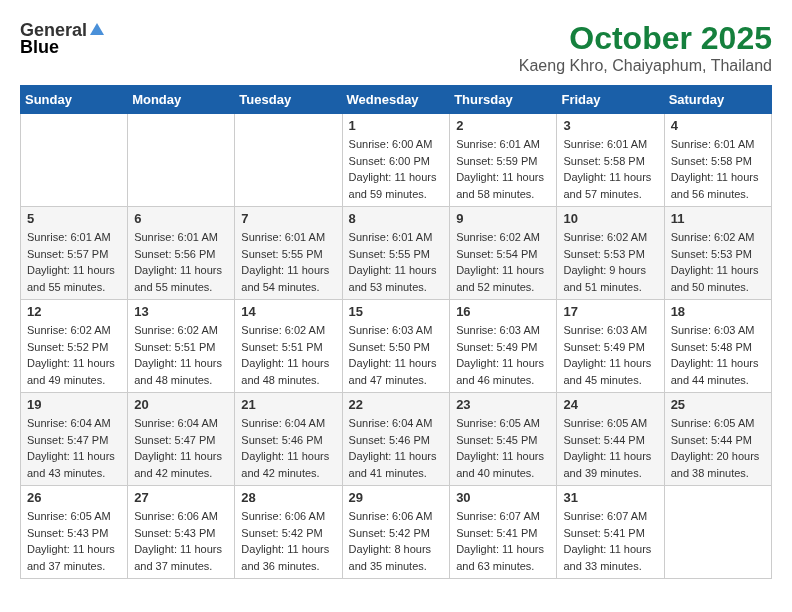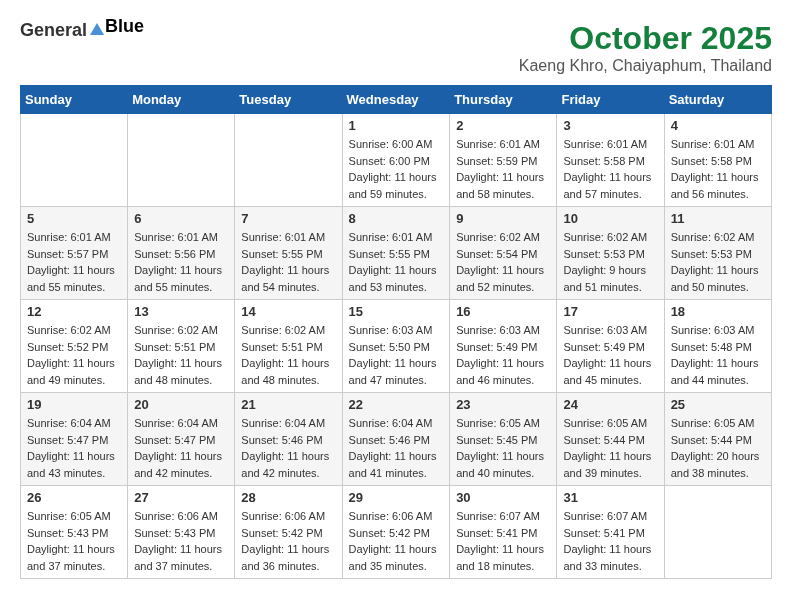--- a/index.html
+++ b/index.html
@@ -11,20 +11,21 @@
       padding: 20px;
     }
     .header-area {
       display: flex;
       justify-content: space-between;
       align-items: flex-start;
       margin-bottom: 10px;
     }
     .logo {
       display: flex;
+      flex-direction: column;
       align-items: flex-start;
     }
     .logo-line {
       display: flex;
       align-items: center;
     }
     .title-area {
       text-align: right;
     }
     .month-title {
@@ -345,29 +346,29 @@
           <span>Sunrise: 6:06 AM</span><br>
           <span>Sunset: 5:42 PM</span><br>
           <span>Daylight: 11 hours and 36 minutes.</span>
         </div>
         </td>
         <td>
           <span class="day-number">29</span>
         <div class="day-info">
           <span>Sunrise: 6:06 AM</span><br>
           <span>Sunset: 5:42 PM</span><br>
-          <span>Daylight: 11 hours and 35 minutes.</span>
+          <span>Daylight: 8 hours and 35 minutes.</span>
         </div>
         </td>
         <td>
           <span class="day-number">30</span>
         <div class="day-info">
           <span>Sunrise: 6:07 AM</span><br>
           <span>Sunset: 5:41 PM</span><br>
-          <span>Daylight: 11 hours and 18 minutes.</span>
+          <span>Daylight: 11 hours and 63 minutes.</span>
         </div>
         </td>
         <td>
           <span class="day-number">31</span>
         <div class="day-info">
           <span>Sunrise: 6:07 AM</span><br>
           <span>Sunset: 5:41 PM</span><br>
           <span>Daylight: 11 hours and 33 minutes.</span>
         </div>
         </td>

